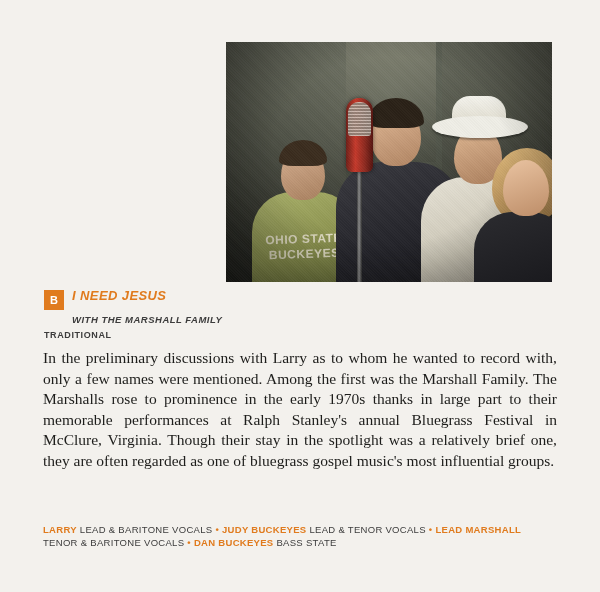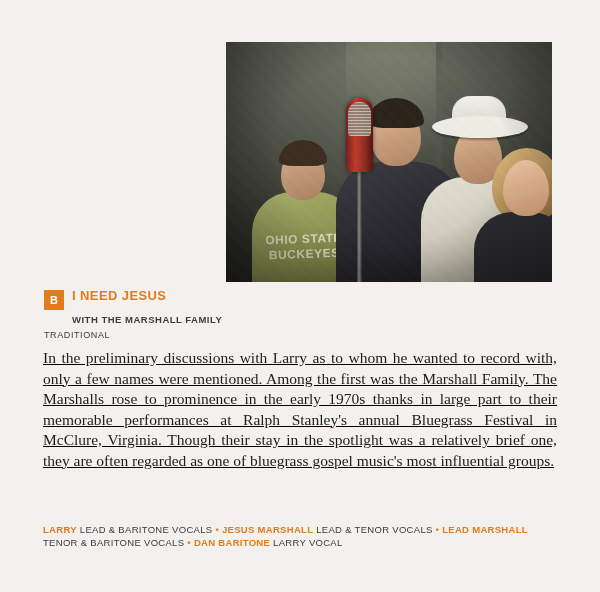--- a/index.html
+++ b/index.html
@@ -164,20 +164,21 @@
     font-family: "Liberation Sans", sans-serif;
     font-size: 11px;
     font-weight: bold;
     line-height: 20px;
     text-align: center;
     margin-top: 2px;
     flex: 0 0 auto;
   }
   .track-titles {
     margin-left: 8px;
+    font-style: italic;
   }
   .track-title {
     font-family: "Liberation Sans", sans-serif;
     font-size: 13px;
     font-weight: bold;
     letter-spacing: 0.4px;
     color: #e07b1e;
   }
   .track-sub {
     font-family: "Liberation Sans", sans-serif;
@@ -188,29 +189,29 @@
     margin-top: 11px;
   }
   .track-credit {
     position: absolute;
     left: 44px;
     top: 330px;
     font-family: "Liberation Sans", sans-serif;
     font-size: 9px;
     letter-spacing: 0.6px;
     color: #3c3c3c;
+    font-weight: bold;
   }
 
   
   .body-copy {
     position: absolute;
     left: 43px;
     top: 348px;
     width: 514px;
-    text-decoration: underline;
   }
   .body-copy p {
     margin: 0 0 14px 0;
     font-family: "Liberation Serif", serif;
     font-size: 15.5px;
     line-height: 20.5px;
     color: #1d1d1b;
     text-align: justify;
   }
 
@@ -284,23 +285,23 @@
   <div class="track-credit">TRADITIONAL</div>
 
   <div class="body-copy">
     <p>In the preliminary discussions with Larry as to whom he wanted to record with, only a few names were mentioned. Among the first was the Marshall Family. The Marshalls rose to prominence in the early 1970s thanks in large part to their memorable performances at Ralph Stanley's annual Bluegrass Festival in McClure, Virginia. Though their stay in the spotlight was a relatively brief one, they are often regarded as one of bluegrass gospel music's most influential groups.</p>
   </div>
 
   <div class="personnel">
     <span class="nm">LARRY</span>
     <span>LEAD &amp; BARITONE VOCALS</span>
     <span class="sep">•</span>
-    <span class="nm">JESUS MARSHALL</span>
+    <span class="nm">JUDY BUCKEYES</span>
     <span>LEAD &amp; TENOR VOCALS</span>
     <span class="sep">•</span>
     <span class="nm">LEAD MARSHALL</span>
     <span>TENOR &amp; BARITONE VOCALS</span>
     <span class="sep">•</span>
-    <span class="nm">DAN BARITONE</span>
-    <span>LARRY VOCAL</span>
+    <span class="nm">DAN BUCKEYES</span>
+    <span>BASS STATE</span>
   </div>
 
 </div>
 
 </body></html>

